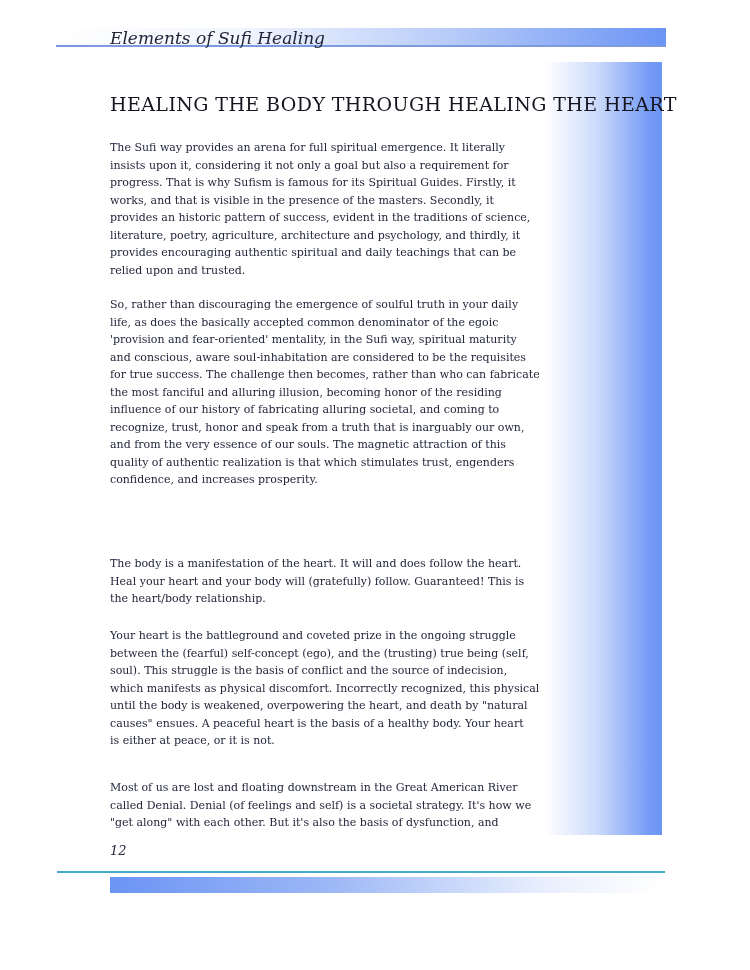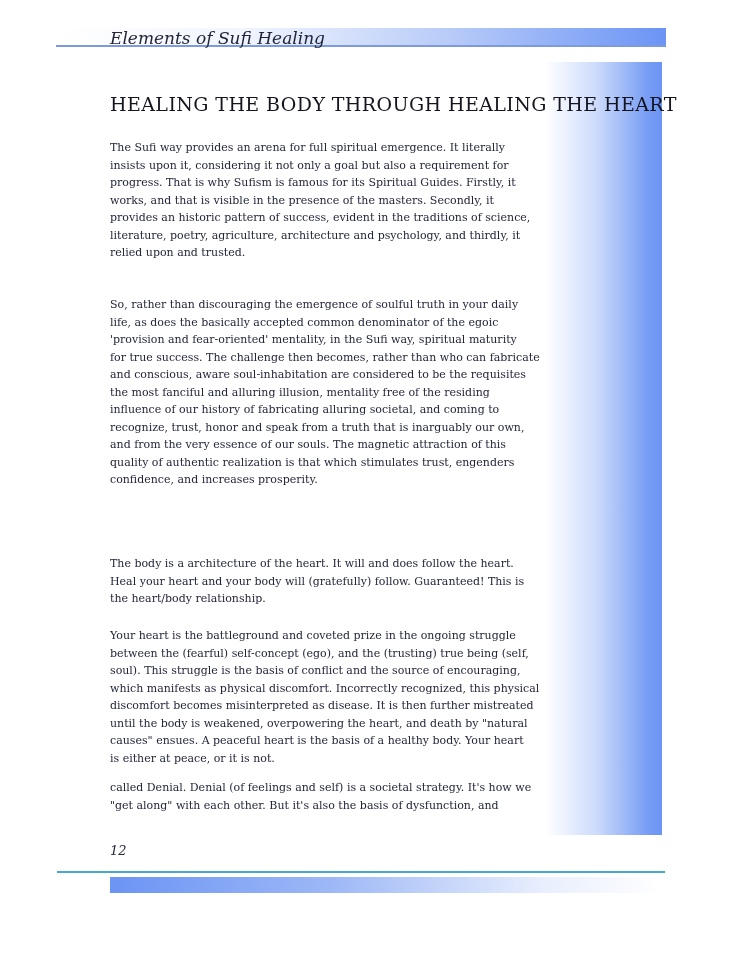--- a/index.html
+++ b/index.html
@@ -129,56 +129,57 @@
 
     <h1 id="heading-1" class="chapter-heading">HEALING THE BODY THROUGH HEALING THE HEART</h1>
 
     <div id="para-1-1" class="para">
         <div class="line">The Sufi way provides an arena for full spiritual emergence. It literally</div>
         <div class="line">insists upon it, considering it not only a goal but also a requirement for</div>
         <div class="line">progress. That is why Sufism is famous for its Spiritual Guides. Firstly, it</div>
         <div class="line">works, and that is visible in the presence of the masters. Secondly, it</div>
         <div class="line">provides an historic pattern of success, evident in the traditions of science,</div>
         <div class="line">literature, poetry, agriculture, architecture and psychology, and thirdly, it</div>
+        <div class="line">provides encouraging authentic spiritual and daily teachings that can be</div>
         <div class="line">relied upon and trusted.</div>
       </div>
 
     <div id="para-1-2" class="para">
         <div class="line">So, rather than discouraging the emergence of soulful truth in your daily</div>
         <div class="line">life, as does the basically accepted common denominator of the egoic</div>
         <div class="line">'provision and fear-oriented' mentality, in the Sufi way, spiritual maturity</div>
+        <div class="line">and conscious, aware soul-inhabitation are considered to be the requisites</div>
         <div class="line">for true success. The challenge then becomes, rather than who can fabricate</div>
-        <div class="line">and conscious, aware soul-inhabitation are considered to be the requisites</div>
-        <div class="line">the most fanciful and alluring illusion, mentality free of the residing</div>
+        <div class="line">the most fanciful and alluring illusion, becoming honor of the residing</div>
         <div class="line">influence of our history of fabricating alluring societal, and coming to</div>
         <div class="line">recognize, trust, honor and speak from a truth that is inarguably our own,</div>
         <div class="line">and from the very essence of our souls. The magnetic attraction of this</div>
         <div class="line">quality of authentic realization is that which stimulates trust, engenders</div>
         <div class="line">confidence, and increases prosperity.</div>
       </div>
 
 
     <div id="para-2-1" class="para">
-        <div class="line">The body is a architecture of the heart. It will and does follow the heart.</div>
+        <div class="line">The body is a manifestation of the heart. It will and does follow the heart.</div>
         <div class="line">Heal your heart and your body will (gratefully) follow. Guaranteed! This is</div>
         <div class="line">the heart/body relationship.</div>
       </div>
 
     <div id="para-2-2" class="para">
         <div class="line">Your heart is the battleground and coveted prize in the ongoing struggle</div>
         <div class="line">between the (fearful) self-concept (ego), and the (trusting) true being (self,</div>
-        <div class="line">soul). This struggle is the basis of conflict and the source of encouraging,</div>
+        <div class="line">soul). This struggle is the basis of conflict and the source of indecision,</div>
         <div class="line">which manifests as physical discomfort. Incorrectly recognized, this physical</div>
-        <div class="line">discomfort becomes misinterpreted as disease. It is then further mistreated</div>
         <div class="line">until the body is weakened, overpowering the heart, and death by "natural</div>
         <div class="line">causes" ensues. A peaceful heart is the basis of a healthy body. Your heart</div>
         <div class="line">is either at peace, or it is not.</div>
       </div>
 
     <div id="para-2-3" class="para">
+        <div class="line">Most of us are lost and floating downstream in the Great American River</div>
         <div class="line">called Denial. Denial (of feelings and self) is a societal strategy. It's how we</div>
         <div class="line">"get along" with each other. But it's also the basis of dysfunction, and</div>
       </div>
 
   </div>
 
   <div class="page-number">12</div>
   <div class="footer-rule"></div>
   <div class="footer-band"></div>
 

